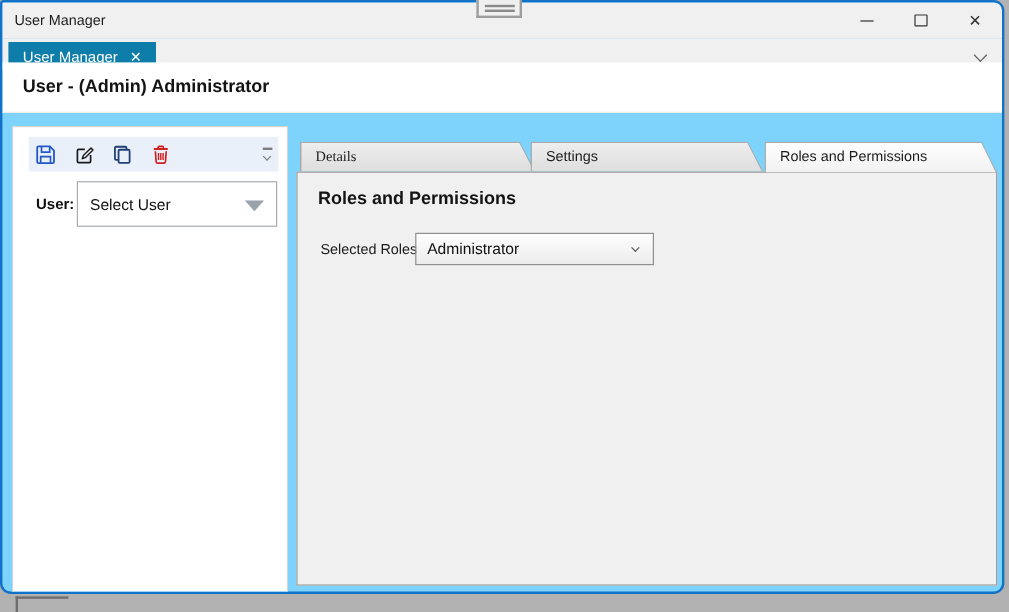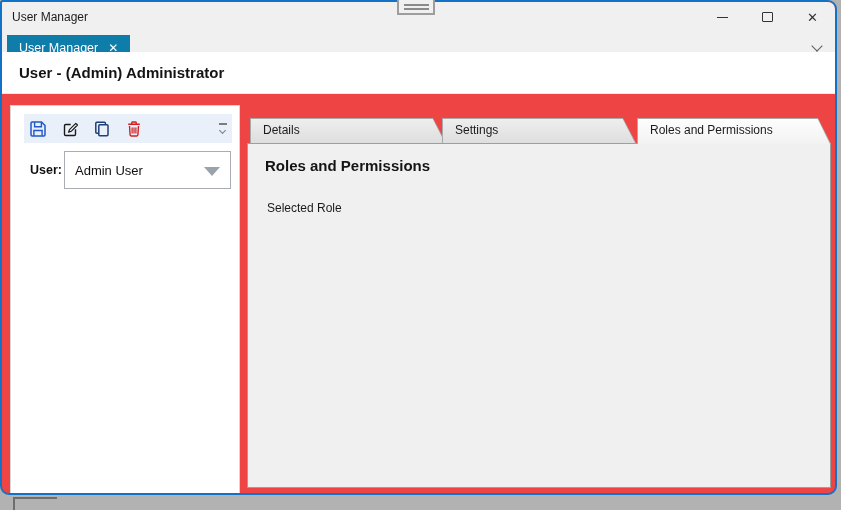--- a/index.html
+++ b/index.html
@@ -7,21 +7,21 @@
   body {
     font-family: "Liberation Sans", sans-serif;
     background: #b2b2b2;
     position: relative;
   }
   #screen { position: absolute; inset: 0; }
 
   
   #window {
     position: absolute; left: 0; top: 0; width: 837px; height: 495px;
-    background: #ef4444;
+    background: #7dd3fc;
     border: 2px solid #1272c8;
     border-radius: 3px 9px 9px 9px;
     overflow: hidden;
   }
 
   
   .titlebar {
     position: absolute; left: 0; top: 0; right: 0; height: 30px;
     background: #f0f0f0;
   }
@@ -126,21 +126,21 @@
     position: absolute; inset: 1px 1px 0 1px;
     clip-path: polygon(0 0, calc(100% - 12.3px) 0, 100% 100%, 0 100%);
     background: linear-gradient(#eeeeee, #dedede);
   }
   .rp-tab .lbl {
     position: absolute; left: 13px; top: 0; line-height: 25px;
     font-size: 12px; color: #1b1b1b; white-space: nowrap; z-index: 2;
   }
   .rp-tab.active { height: 26px; z-index: 6; }
   .rp-tab.active .fill { background: linear-gradient(#fdfdfd, #f2f2f2); }
-  .tab-details  { left: 3px;   width: 196px; }
+  .tab-details  { left: 3px;   width: 196px; font-family: Liberation Serif, serif; }
   .tab-settings { left: 195px; width: 194px; }
   .tab-roles    { left: 390px; width: 194px; }
 
   .rp-content {
     position: absolute; left: 0; top: 25px; width: 584px; height: 345px;
     background: #f0f0f0; border: 1px solid #9e9e9e; z-index: 1;
   }
   .rp-heading {
     position: absolute; left: 17px; top: 13px;
     font-size: 15px; font-weight: 700; color: #141414;
@@ -232,21 +232,21 @@
           </svg>
         </div>
         <div class="overflow-btn">
           <div class="overflow-bar"></div>
           <div class="overflow-chev"></div>
         </div>
       </div>
 
       <span class="user-label">User:</span>
       <div class="user-combo">
-        <span>Admin User</span>
+        <span>Select User</span>
         <span class="user-combo-arrow"></span>
       </div>
     </div>
 
     <div class="right-panel">
 
       <div class="rp-tab tab-details">
         <div class="fill"></div>
         <span class="lbl">Details</span>
       </div>
@@ -254,21 +254,25 @@
         <div class="fill"></div>
         <span class="lbl">Settings</span>
       </div>
       <div class="rp-tab tab-roles active">
         <div class="fill"></div>
         <span class="lbl">Roles and Permissions</span>
       </div>
 
       <div class="rp-content">
         <span class="rp-heading">Roles and Permissions</span>
-        <span class="role-label">Selected Role</span>
+        <span class="role-label">Selected Roles</span>
+        <div class="role-combo">
+          <span>Administrator</span>
+          <span class="role-combo-chev"></span>
+        </div>
       </div>
     </div>
 
   </div>
 
   <div class="grip">
     <i></i>
       <i></i>
   </div>
 

